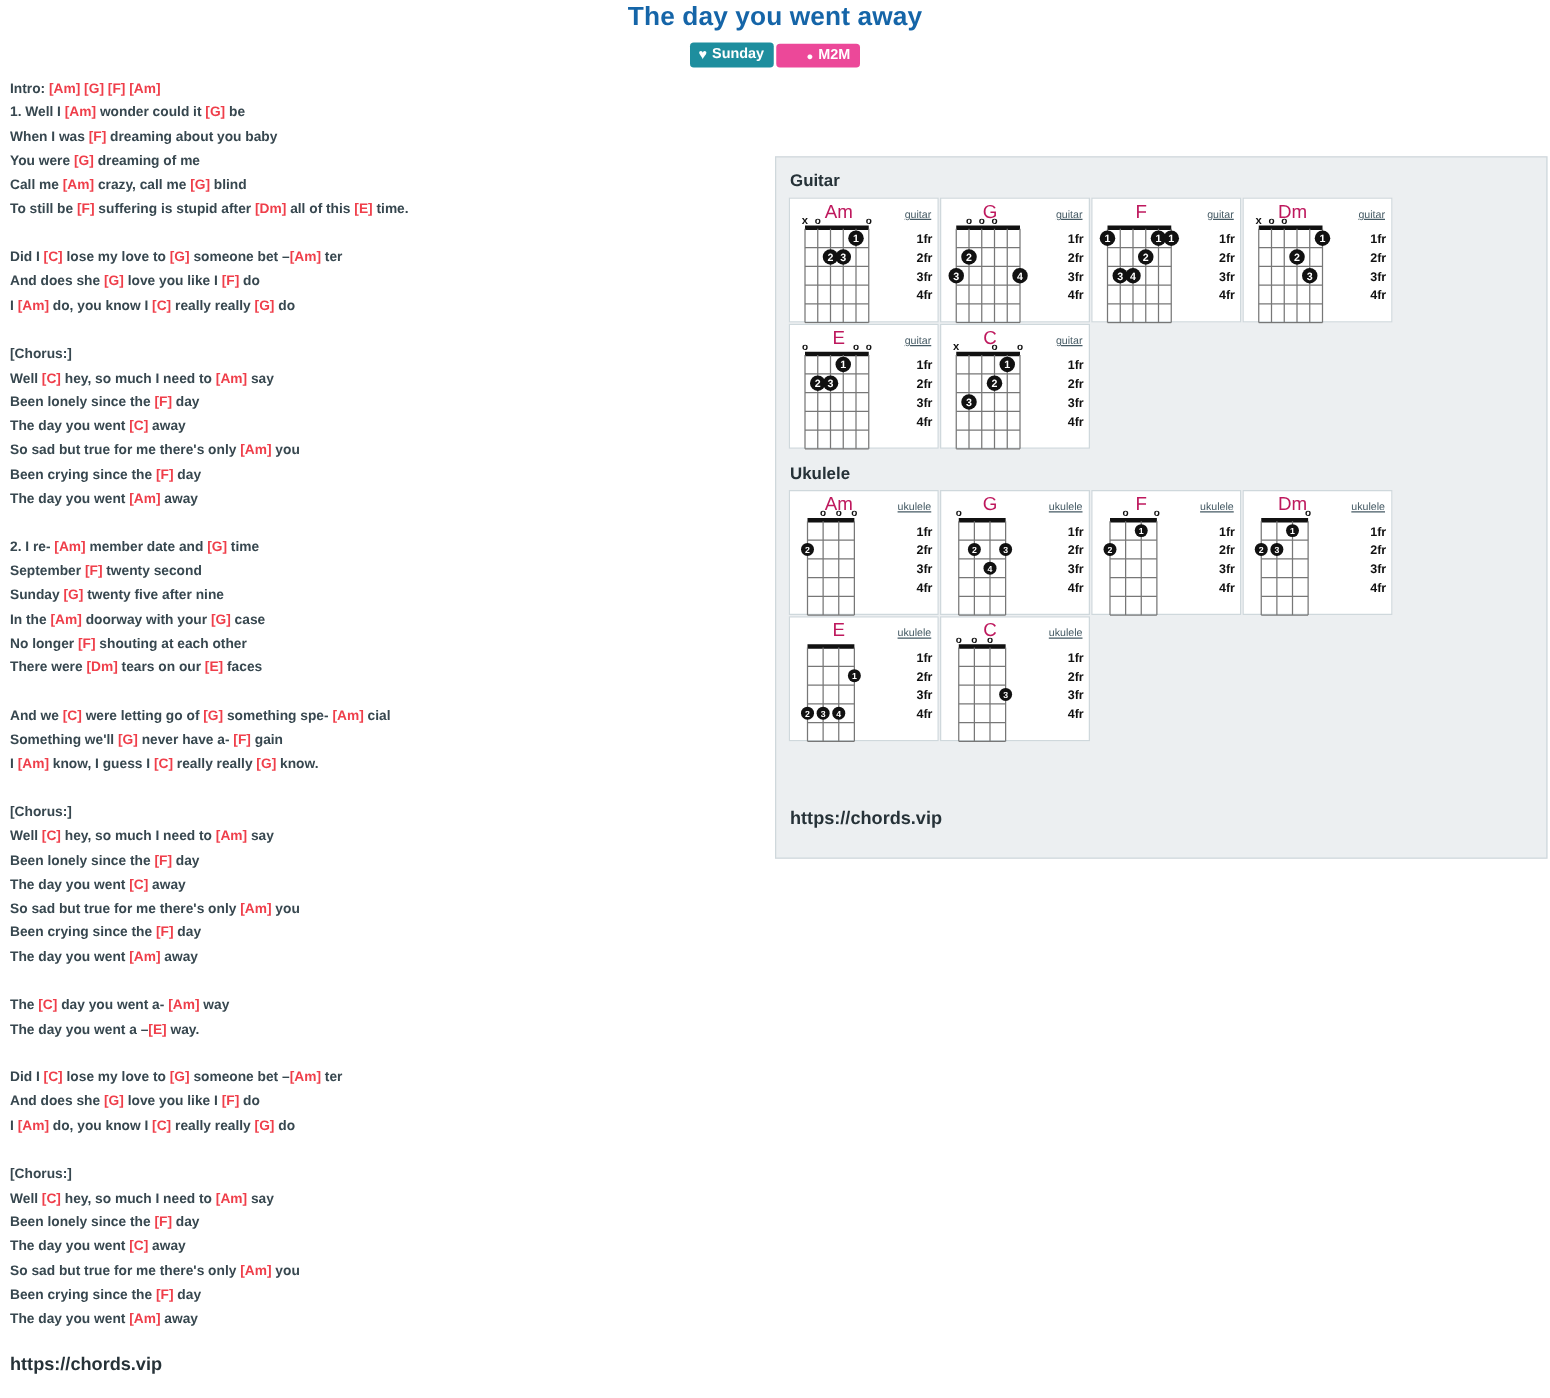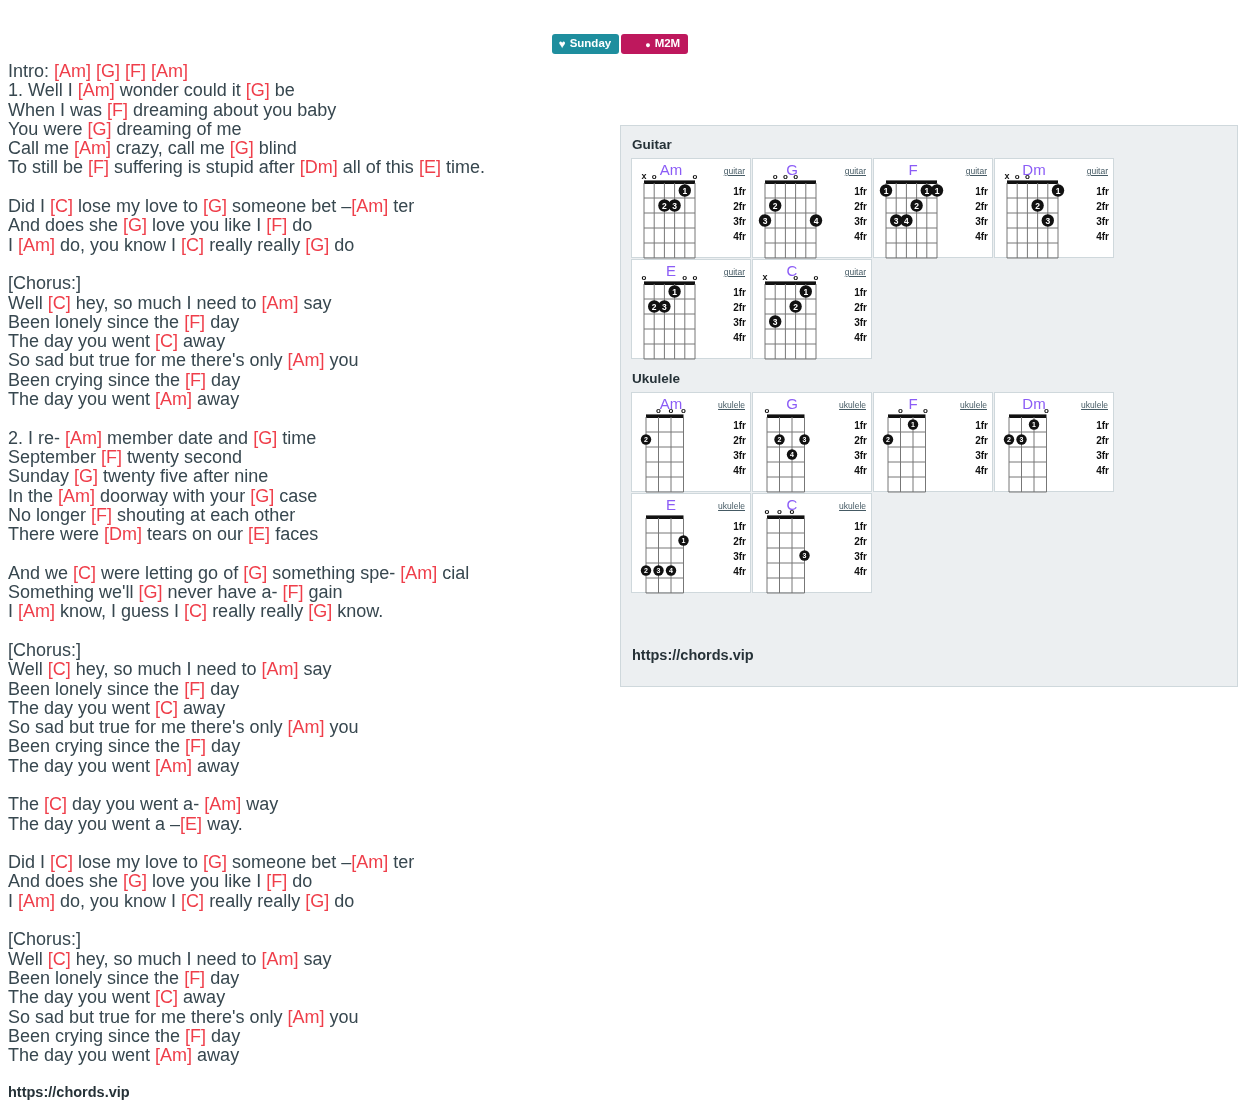--- a/index.html
+++ b/index.html
@@ -39,22 +39,23 @@
   
   .logo {
     position: absolute; right: 4px; top: 2px;
     width: 188px; height: 60px;
   }
 
   
   .cols { position: relative; }
   .lyrics {
     position: absolute; left: 8px; top: 0; width: 600px;
-    font-size: 18px; line-height: 19.3px; color: #37474f;
+    font-size: 11px; line-height: 19.3px; color: #37474f;
     white-space: pre-wrap;
+    font-weight: bold;
   }
   .lyrics .ln { min-height: 19.3px; }
   .ch { color: #ef3e4a; }
 
   .bottom-url {
     position: absolute; left: 8px; top: 1022px;
     font-size: 14.5px; font-weight: bold; color: #263238;
   }
 
   
@@ -74,41 +75,42 @@
     width: 120px; height: 100px;
     background: #fff;
     border: 1px solid #cfd8dc;
     margin: 0 1px 1px 0;
     position: relative;
     vertical-align: top;
   }
   .card .cname {
     position: absolute; left: 0; top: 2px; width: 78px;
     text-align: center;
-    font-size: 15px; color: #8b5cf6;
+    font-size: 15px; color: #be185d;
     font-family: "Liberation Sans", sans-serif;
   }
   .card .inst {
     position: absolute; right: 5px; top: 7px;
     font-size: 8.5px; color: #455a64;
     text-decoration: underline;
   }
   .card svg { position: absolute; left: 0; top: 0; }
   .panel-url {
     position: absolute; left: 11px; top: 521px;
     font-size: 14.5px; font-weight: bold; color: #263238;
   }
 </style>
 </head>
 <body>
 
 <div class="page">
 
   <div class="header">
-    <div class="badges"><span class="badge genre" style="background: rgb(30, 142, 158);"><span class="gi">♥</span><span>Sunday</span></span><span class="badge artist" style="background: #be185d; padding-left: 24px;"><span class="gi" style="font-size: 9px;">●</span><span>M2M</span></span></div>
+    <div class="title">The day you went away</div>
+    <div class="badges"><span class="badge genre" style="background: rgb(30, 142, 158);"><span class="gi">♥</span><span>Sunday</span></span><span class="badge artist" style="background: #ec4899; padding-left: 24px;"><span class="gi" style="font-size: 9px;">●</span><span>M2M</span></span></div>
 
   </div>
 
   <div class="cols">
 
     <div class="lyrics"><div class="ln"><span>Intro: </span><span class="ch" style="color: rgb(239, 62, 74);">[Am]</span><span> </span><span class="ch" style="color: rgb(239, 62, 74);">[G]</span><span> </span><span class="ch" style="color: rgb(239, 62, 74);">[F]</span><span> </span><span class="ch" style="color: rgb(239, 62, 74);">[Am]</span></div><div class="ln"><span>1. Well I </span><span class="ch" style="color: rgb(239, 62, 74);">[Am]</span><span> wonder could it </span><span class="ch" style="color: rgb(239, 62, 74);">[G]</span><span> be</span></div><div class="ln"><span>When I was </span><span class="ch" style="color: rgb(239, 62, 74);">[F]</span><span> dreaming about you baby</span></div><div class="ln"><span>You were </span><span class="ch" style="color: rgb(239, 62, 74);">[G]</span><span> dreaming of me</span></div><div class="ln"><span>Call me </span><span class="ch" style="color: rgb(239, 62, 74);">[Am]</span><span> crazy, call me </span><span class="ch" style="color: rgb(239, 62, 74);">[G]</span><span> blind</span></div><div class="ln"><span>To still be </span><span class="ch" style="color: rgb(239, 62, 74);">[F]</span><span> suffering is stupid after </span><span class="ch" style="color: rgb(239, 62, 74);">[Dm]</span><span> all of this </span><span class="ch" style="color: rgb(239, 62, 74);">[E]</span><span> time.</span></div><div class="ln">&nbsp;</div><div class="ln"><span>Did I </span><span class="ch" style="color: rgb(239, 62, 74);">[C]</span><span> lose my love to </span><span class="ch" style="color: rgb(239, 62, 74);">[G]</span><span> someone bet –</span><span class="ch" style="color: rgb(239, 62, 74);">[Am]</span><span> ter</span></div><div class="ln"><span>And does she </span><span class="ch" style="color: rgb(239, 62, 74);">[G]</span><span> love you like I </span><span class="ch" style="color: rgb(239, 62, 74);">[F]</span><span> do</span></div><div class="ln"><span>I </span><span class="ch" style="color: rgb(239, 62, 74);">[Am]</span><span> do, you know I </span><span class="ch" style="color: rgb(239, 62, 74);">[C]</span><span> really really </span><span class="ch" style="color: rgb(239, 62, 74);">[G]</span><span> do</span></div><div class="ln">&nbsp;</div><div class="ln"><span>[Chorus:]</span></div><div class="ln"><span>Well </span><span class="ch" style="color: rgb(239, 62, 74);">[C]</span><span> hey, so much I need to </span><span class="ch" style="color: rgb(239, 62, 74);">[Am]</span><span> say</span></div><div class="ln"><span>Been lonely since the </span><span class="ch" style="color: rgb(239, 62, 74);">[F]</span><span> day</span></div><div class="ln"><span>The day you went </span><span class="ch" style="color: rgb(239, 62, 74);">[C]</span><span> away</span></div><div class="ln"><span>So sad but true for me there's only </span><span class="ch" style="color: rgb(239, 62, 74);">[Am]</span><span> you</span></div><div class="ln"><span>Been crying since the </span><span class="ch" style="color: rgb(239, 62, 74);">[F]</span><span> day</span></div><div class="ln"><span>The day you went </span><span class="ch" style="color: rgb(239, 62, 74);">[Am]</span><span> away</span></div><div class="ln">&nbsp;</div><div class="ln"><span>2. I re- </span><span class="ch" style="color: rgb(239, 62, 74);">[Am]</span><span> member date and </span><span class="ch" style="color: rgb(239, 62, 74);">[G]</span><span> time</span></div><div class="ln"><span>September </span><span class="ch" style="color: rgb(239, 62, 74);">[F]</span><span> twenty second</span></div><div class="ln"><span>Sunday </span><span class="ch" style="color: rgb(239, 62, 74);">[G]</span><span> twenty five after nine</span></div><div class="ln"><span>In the </span><span class="ch" style="color: rgb(239, 62, 74);">[Am]</span><span> doorway with your </span><span class="ch" style="color: rgb(239, 62, 74);">[G]</span><span> case</span></div><div class="ln"><span>No longer </span><span class="ch" style="color: rgb(239, 62, 74);">[F]</span><span> shouting at each other</span></div><div class="ln"><span>There were </span><span class="ch" style="color: rgb(239, 62, 74);">[Dm]</span><span> tears on our </span><span class="ch" style="color: rgb(239, 62, 74);">[E]</span><span> faces</span></div><div class="ln">&nbsp;</div><div class="ln"><span>And we </span><span class="ch" style="color: rgb(239, 62, 74);">[C]</span><span> were letting go of </span><span class="ch" style="color: rgb(239, 62, 74);">[G]</span><span> something spe- </span><span class="ch" style="color: rgb(239, 62, 74);">[Am]</span><span> cial</span></div><div class="ln"><span>Something we'll </span><span class="ch" style="color: rgb(239, 62, 74);">[G]</span><span> never have a- </span><span class="ch" style="color: rgb(239, 62, 74);">[F]</span><span> gain</span></div><div class="ln"><span>I </span><span class="ch" style="color: rgb(239, 62, 74);">[Am]</span><span> know, I guess I </span><span class="ch" style="color: rgb(239, 62, 74);">[C]</span><span> really really </span><span class="ch" style="color: rgb(239, 62, 74);">[G]</span><span> know.</span></div><div class="ln">&nbsp;</div><div class="ln"><span>[Chorus:]</span></div><div class="ln"><span>Well </span><span class="ch" style="color: rgb(239, 62, 74);">[C]</span><span> hey, so much I need to </span><span class="ch" style="color: rgb(239, 62, 74);">[Am]</span><span> say</span></div><div class="ln"><span>Been lonely since the </span><span class="ch" style="color: rgb(239, 62, 74);">[F]</span><span> day</span></div><div class="ln"><span>The day you went </span><span class="ch" style="color: rgb(239, 62, 74);">[C]</span><span> away</span></div><div class="ln"><span>So sad but true for me there's only </span><span class="ch" style="color: rgb(239, 62, 74);">[Am]</span><span> you</span></div><div class="ln"><span>Been crying since the </span><span class="ch" style="color: rgb(239, 62, 74);">[F]</span><span> day</span></div><div class="ln"><span>The day you went </span><span class="ch" style="color: rgb(239, 62, 74);">[Am]</span><span> away</span></div><div class="ln">&nbsp;</div><div class="ln"><span>The </span><span class="ch" style="color: rgb(239, 62, 74);">[C]</span><span> day you went a- </span><span class="ch" style="color: rgb(239, 62, 74);">[Am]</span><span> way</span></div><div class="ln"><span>The day you went a –</span><span class="ch" style="color: rgb(239, 62, 74);">[E]</span><span> way.</span></div><div class="ln">&nbsp;</div><div class="ln"><span>Did I </span><span class="ch" style="color: rgb(239, 62, 74);">[C]</span><span> lose my love to </span><span class="ch" style="color: rgb(239, 62, 74);">[G]</span><span> someone bet –</span><span class="ch" style="color: rgb(239, 62, 74);">[Am]</span><span> ter</span></div><div class="ln"><span>And does she </span><span class="ch" style="color: rgb(239, 62, 74);">[G]</span><span> love you like I </span><span class="ch" style="color: rgb(239, 62, 74);">[F]</span><span> do</span></div><div class="ln"><span>I </span><span class="ch" style="color: rgb(239, 62, 74);">[Am]</span><span> do, you know I </span><span class="ch" style="color: rgb(239, 62, 74);">[C]</span><span> really really </span><span class="ch" style="color: rgb(239, 62, 74);">[G]</span><span> do</span></div><div class="ln">&nbsp;</div><div class="ln"><span>[Chorus:]</span></div><div class="ln"><span>Well </span><span class="ch" style="color: rgb(239, 62, 74);">[C]</span><span> hey, so much I need to </span><span class="ch" style="color: rgb(239, 62, 74);">[Am]</span><span> say</span></div><div class="ln"><span>Been lonely since the </span><span class="ch" style="color: rgb(239, 62, 74);">[F]</span><span> day</span></div><div class="ln"><span>The day you went </span><span class="ch" style="color: rgb(239, 62, 74);">[C]</span><span> away</span></div><div class="ln"><span>So sad but true for me there's only </span><span class="ch" style="color: rgb(239, 62, 74);">[Am]</span><span> you</span></div><div class="ln"><span>Been crying since the </span><span class="ch" style="color: rgb(239, 62, 74);">[F]</span><span> day</span></div><div class="ln"><span>The day you went </span><span class="ch" style="color: rgb(239, 62, 74);">[Am]</span><span> away</span></div></div>
 
     <div class="bottom-url">https://chords.vip</div>
 
     <div class="panel">

